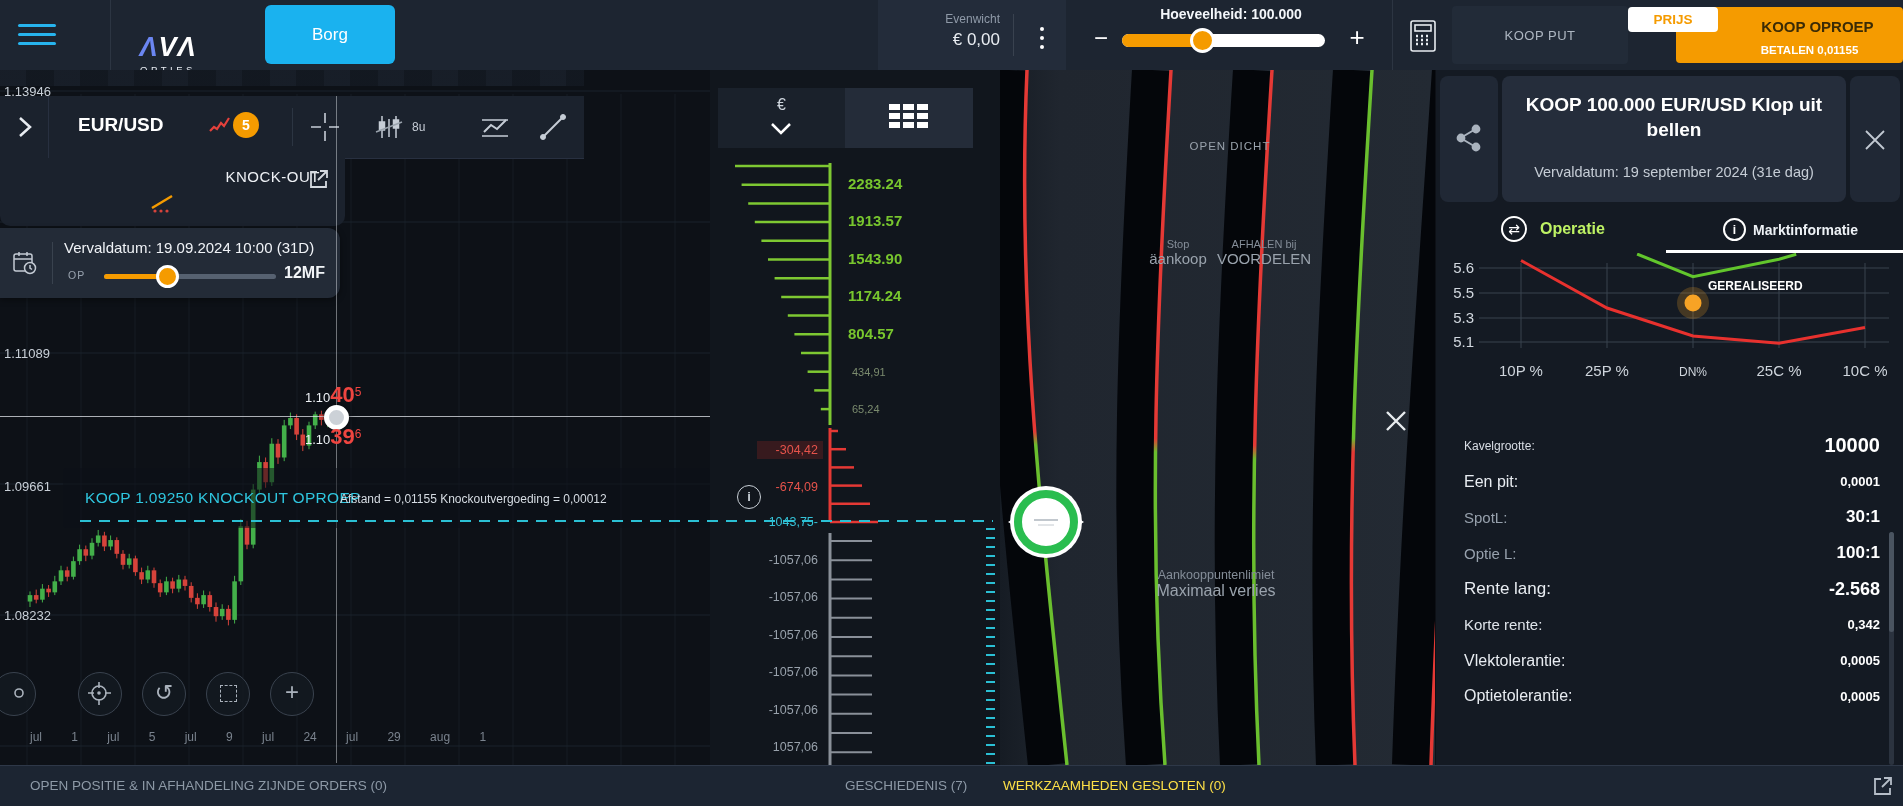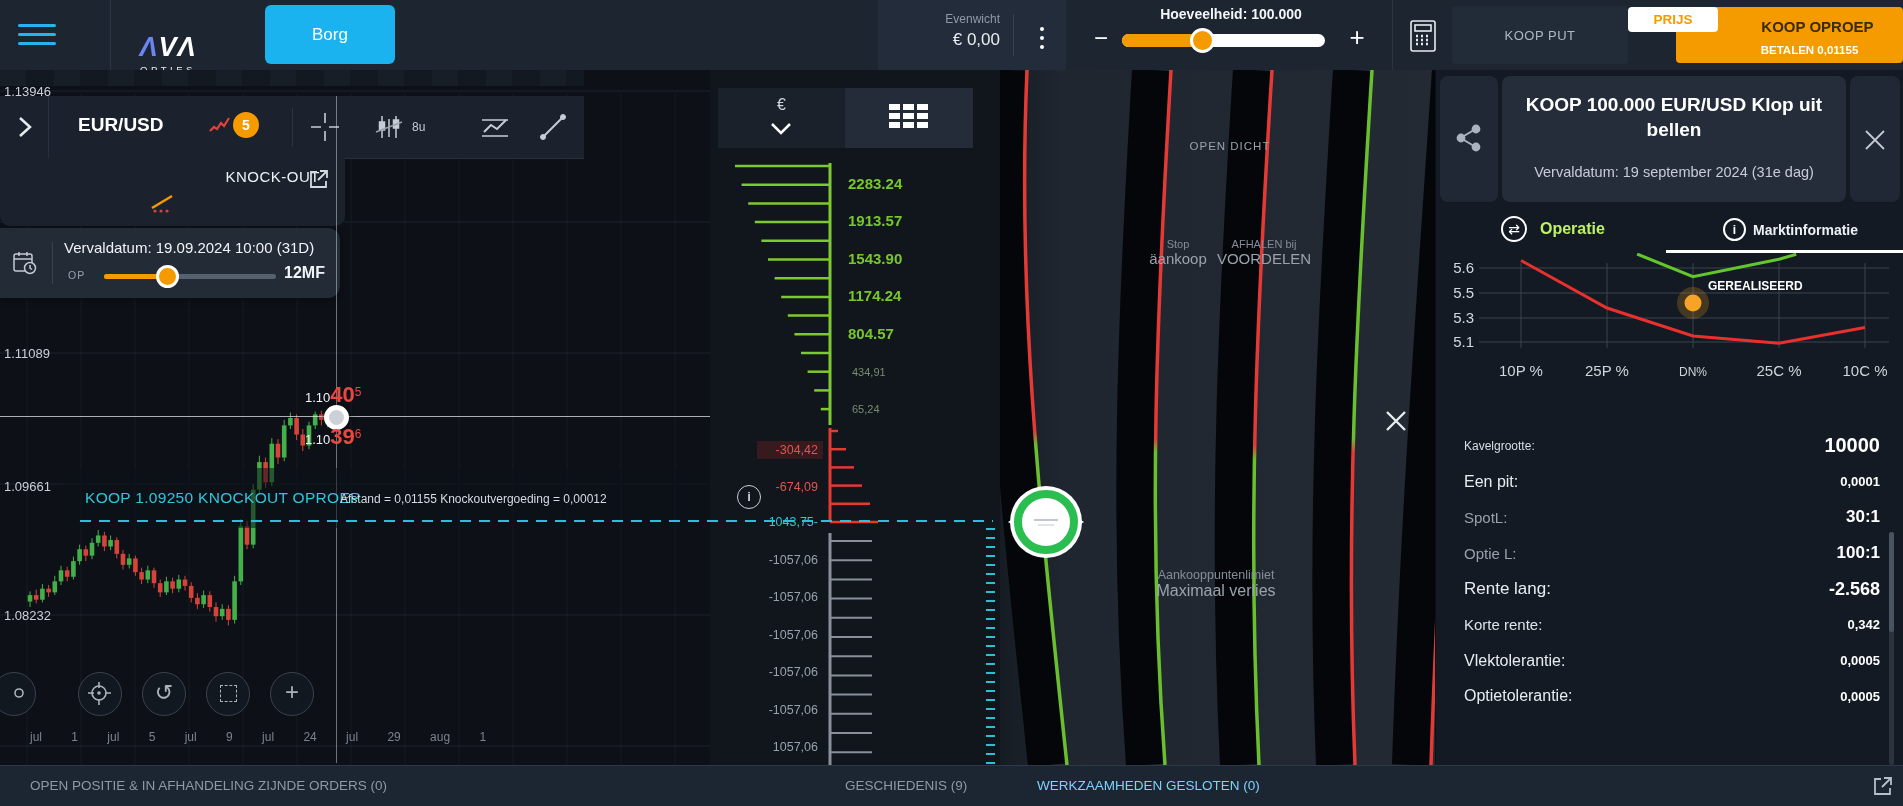--- a/index.html
+++ b/index.html
@@ -690,17 +690,17 @@
 
   <div id="bottombar" class="abs">
     <svg id="bb-open-ext" width="22" height="22">
       <g fill="none" stroke="#b6bec8" stroke-width="1.8">
           <path d="M9 4H3v15h15v-6"></path>
           <path d="M12 3h7v7M19 3l-9 9"></path>
         </g>
       </svg>
   <span style="left: 30px; font-size: 13.5px; color: rgb(141, 153, 166);">OPEN POSITIE &amp; IN AFHANDELING ZIJNDE ORDERS (0)</span>
       <span style="left: 575px; font-size: 17px; color: rgb(238, 242, 246); top: 10px; margin-top: 40px;">RISICOMANAGER (0)</span>
-      <span style="left: 845px; font-size: 13.5px; color: rgb(141, 153, 166);">GESCHIEDENIS (9)</span>
-      <span style="left: 1037px; font-size: 13.5px; color: #7dd3fc;">WERKZAAMHEDEN GESLOTEN (0)</span>
+      <span style="left: 845px; font-size: 13.5px; color: rgb(141, 153, 166);">GESCHIEDENIS (7)</span>
+      <span style="left: 1003px; font-size: 13.5px; color: #fde047;">WERKZAAMHEDEN GESLOTEN (0)</span>
     </div>
 
 </div>
 
 </body></html>

